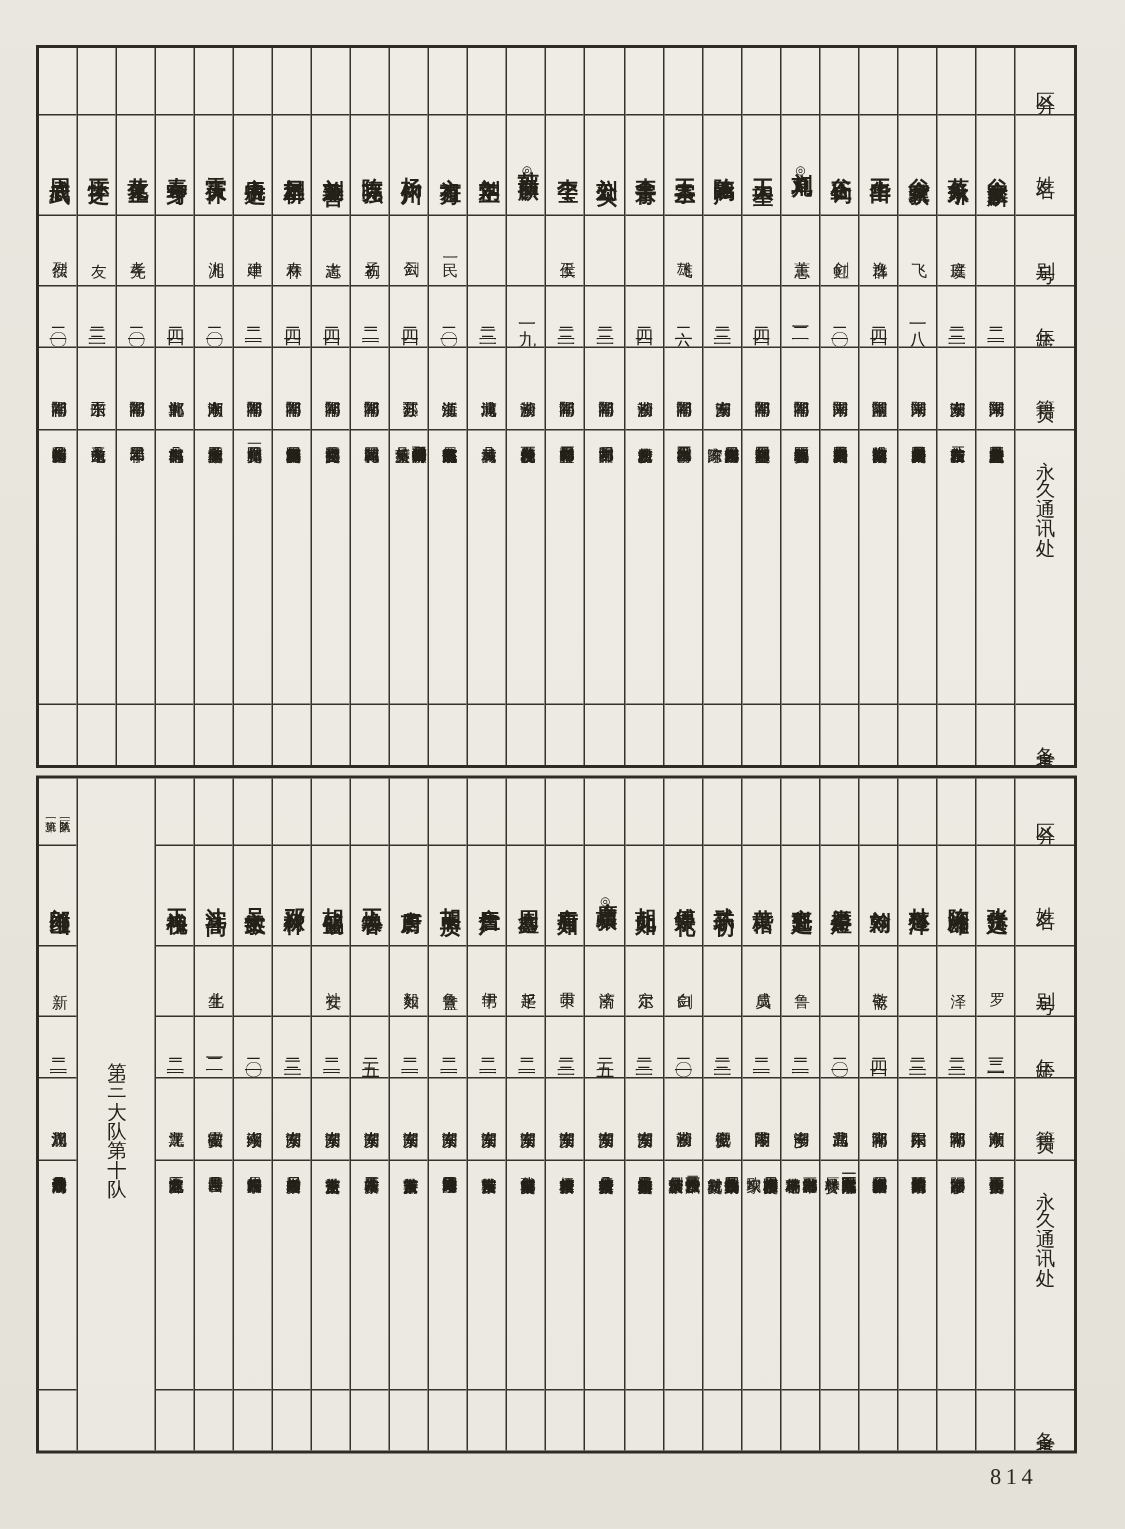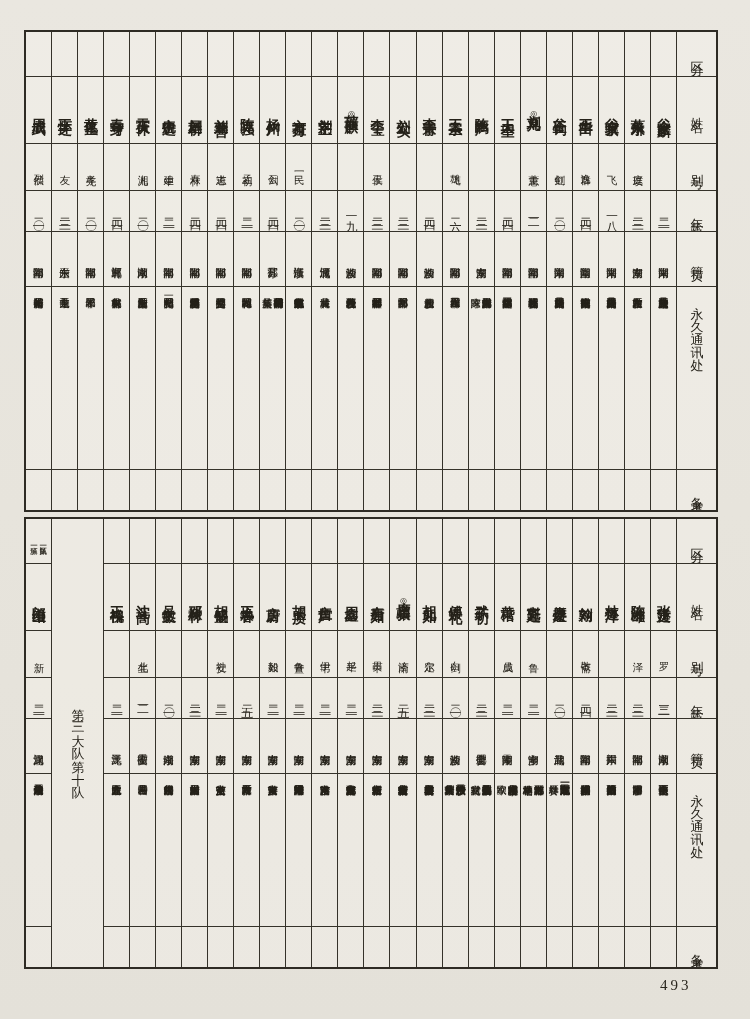--- a/index.html
+++ b/index.html
@@ -1221,14 +1221,14 @@
         <div class="cell r5">
           <span class="v addr">
             <span class="line">湖北省汉川县欢乐门外十四号</span>
           </span>
         </div>
         <div class="cell r6">
           <span class="v alias"></span>
         </div>
       </div>
     </div>
-  <div class="page-number">493</div>
+  <div class="page-number">814</div>
 </div>
 
 </body></html>

